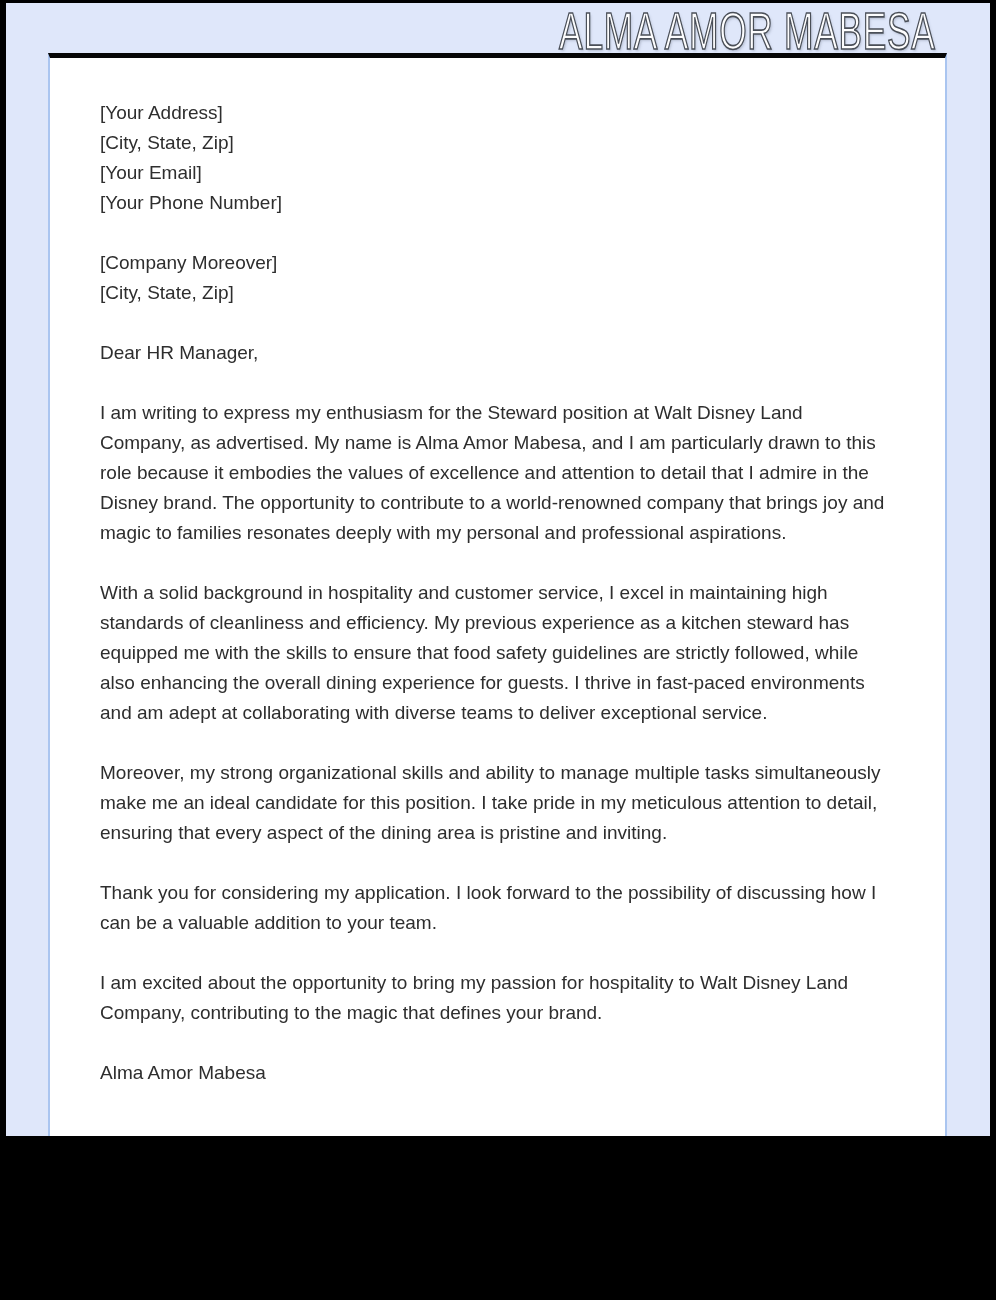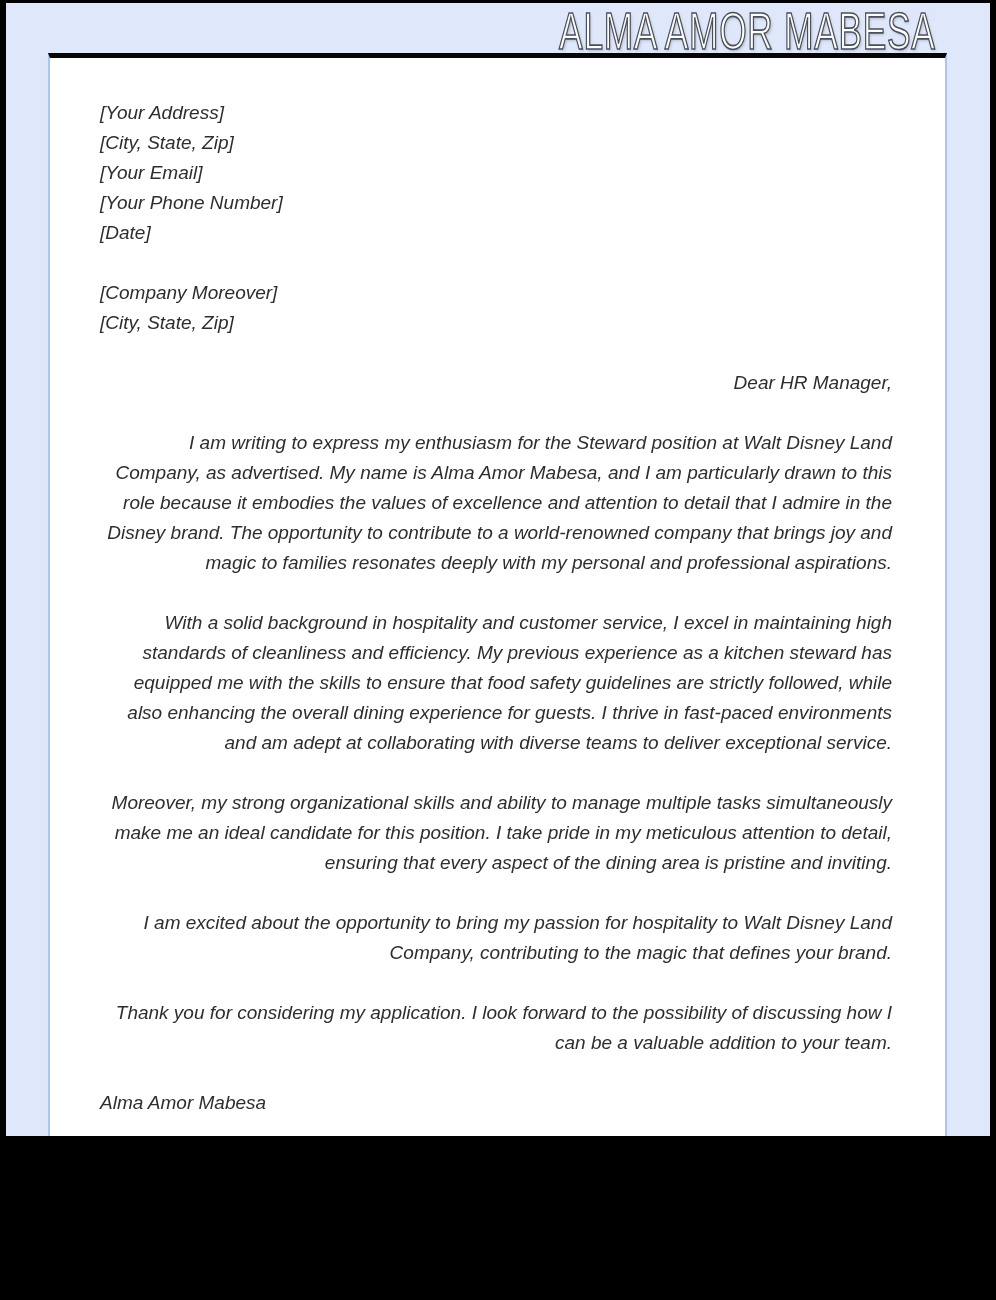--- a/index.html
+++ b/index.html
@@ -39,24 +39,23 @@
     background: #ffffff;
     border-top: 5px solid #060606;
     border-left: 2px solid #aac5f0;
     border-right: 2px solid #aac5f0;
     border-bottom: 2px solid #aac5f0;
     padding: 40px 53px 0 50px;
     overflow: visible;
     color: #2e2e2e;
     font-size: 19px;
     line-height: 30px;
-    font-style: italic;
   }
   .page .blk { margin: 0 0 30px 0; }
-  .page p { margin: 0 0 30px 0; text-align: right; }
+  .page p { margin: 0 0 30px 0; }
   .line { min-height: 30px; }
   .signature { line-height: 30px; }
   .watermark {
     position: absolute;
     right: 4px; bottom: 14px;
     font-size: 15px;
     line-height: 18px;
     color: #14532d;
   }
 </style>
@@ -67,35 +66,34 @@
 
   <div class="name-header">ALMA AMOR MABESA</div>
 
   <div class="page">
 
     <div class="blk">
       <div class="line">[Your Address]</div>
       <div class="line">[City, State, Zip]</div>
       <div class="line">[Your Email]</div>
       <div class="line">[Your Phone Number]</div>
-      <div class="line">[Date]</div>
     </div>
 
     <div class="blk">
       <div class="line">[Company Moreover]</div>
       <div class="line">[City, State, Zip]</div>
     </div>
 
     <p>Dear HR Manager,</p>
 
     <p>I am writing to express my enthusiasm for the Steward position at Walt Disney Land Company, as advertised. My name is Alma Amor Mabesa, and I am particularly drawn to this role because it embodies the values of excellence and attention to detail that I admire in the Disney brand. The opportunity to contribute to a world-renowned company that brings joy and magic to families resonates deeply with my personal and professional aspirations.</p>
     <p>With a solid background in hospitality and customer service, I excel in maintaining high standards of cleanliness and efficiency. My previous experience as a kitchen steward has equipped me with the skills to ensure that food safety guidelines are strictly followed, while also enhancing the overall dining experience for guests. I thrive in fast-paced environments and am adept at collaborating with diverse teams to deliver exceptional service.</p>
     <p>Moreover, my strong organizational skills and ability to manage multiple tasks simultaneously make me an ideal candidate for this position. I take pride in my meticulous attention to detail, ensuring that every aspect of the dining area is pristine and inviting.</p>
+    <p>Thank you for considering my application. I look forward to the possibility of discussing how I can be a valuable addition to your team.</p>
     <p>I am excited about the opportunity to bring my passion for hospitality to Walt Disney Land Company, contributing to the magic that defines your brand.</p>
-    <p>Thank you for considering my application. I look forward to the possibility of discussing how I can be a valuable addition to your team.</p>
 
 
     <div class="signature">Alma Amor Mabesa</div>
 
     <div class="watermark">Lazyapply.com</div>
   </div>
 
 </div>
 
 </body></html>

